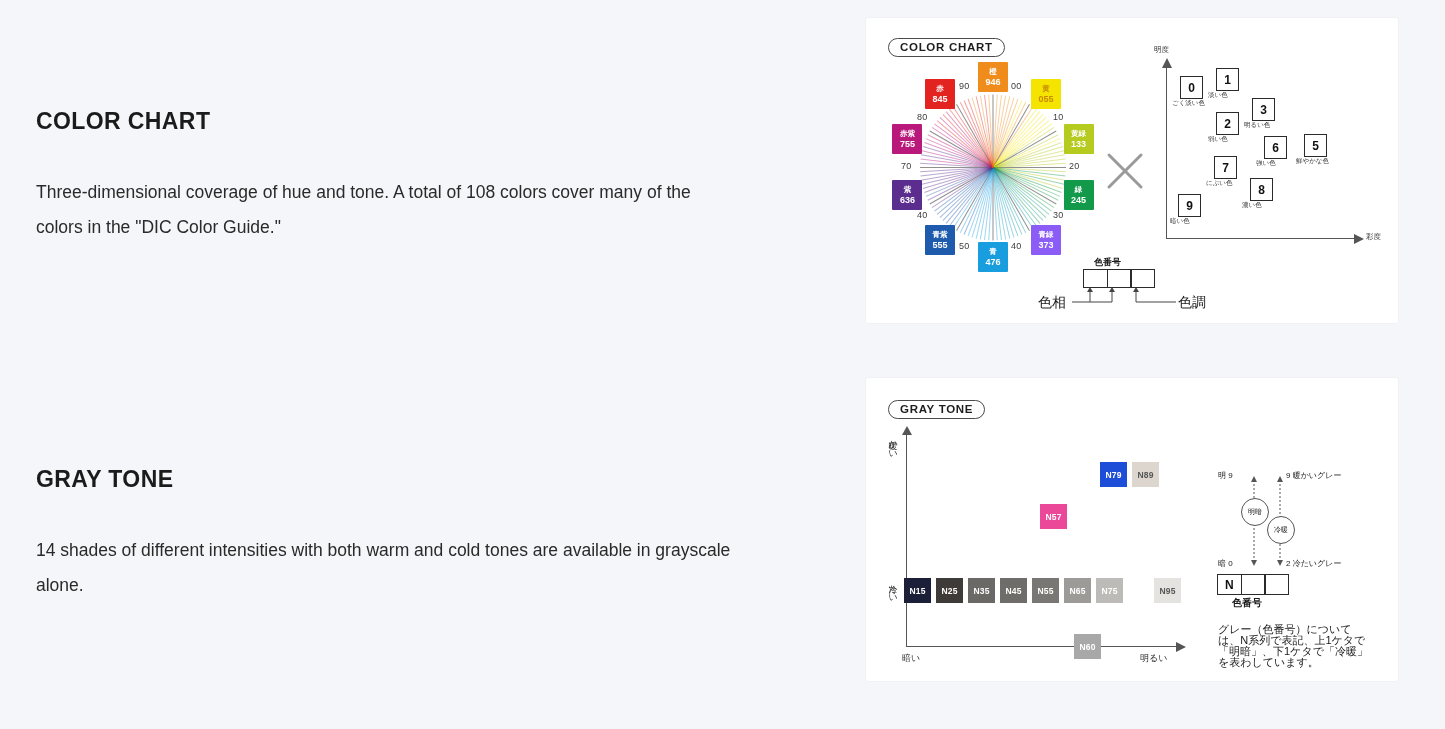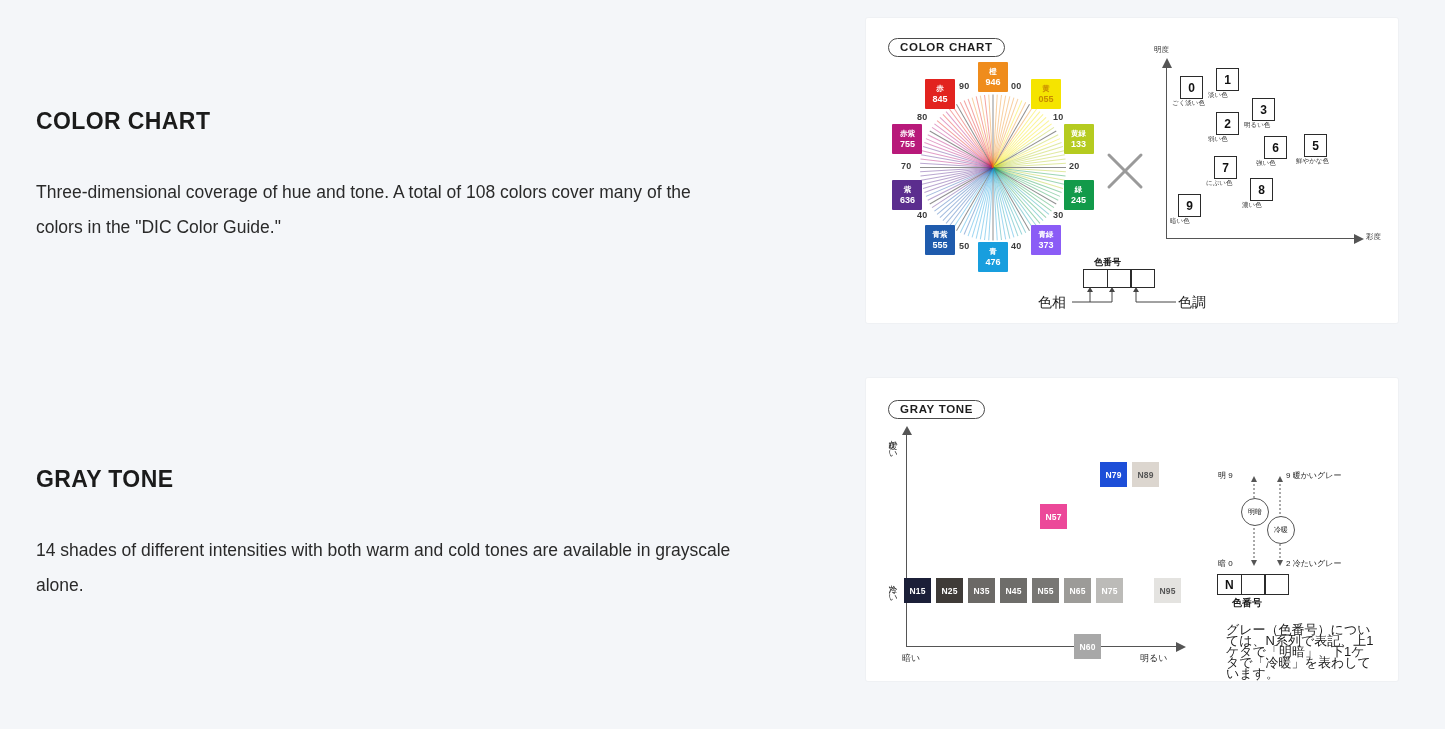--- a/index.html
+++ b/index.html
@@ -53,21 +53,21 @@
   }
   .swatch{
     position:absolute;width:30px;height:30px;border-radius:1px;
     display:flex;flex-direction:column;align-items:center;justify-content:center;
     color:#fff;font-size:7.5px;font-weight:bold;line-height:10px;
     text-align:center;letter-spacing:0;
   }
   .swatch .s-name{font-size:7.5px;}
   .swatch .s-num{font-size:9px;}
   .deg{
-    position:absolute;font-size:9px;color:#3c3c3c;font-weight:bold;
+    position:absolute;font-size:9px;color:#3c3c3c;font-weight:normal;
     letter-spacing:.3px;
   }
   .times{
     position:absolute;left:236px;top:130px;width:46px;height:46px;
     color:#9a9a9a;
   }
 
   
   .tone-grid{position:absolute;left:282px;top:38px;width:232px;height:200px;}
   .axis-line{position:absolute;background:#555;}
@@ -109,21 +109,21 @@
     display:flex;align-items:center;justify-content:center;
     font-size:7px;color:#1a1a1a;
   }
   .gl-cells{position:absolute;display:flex;}
   .gl-cells div{
     width:23px;height:19px;border:1.2px solid #2b2b2b;margin-left:-1.2px;
     display:flex;align-items:center;justify-content:center;
     font-size:12px;font-weight:bold;color:#111;
   }
   .gl-code-title{position:absolute;font-size:10px;font-weight:bold;color:#1a1a1a;}
-  .gl-note{position:absolute;font-size:13px;line-height:11px;color:#1a1a1a;margin-left:8px;}
+  .gl-note{position:absolute;font-size:11px;line-height:11px;color:#1a1a1a;}
 </style>
 </head>
 <body>
 
 <div class="page">
 
   <div class="left-col">
 
     <div id="sec-color-chart">
       <div class="sec-title">COLOR CHART</div>

